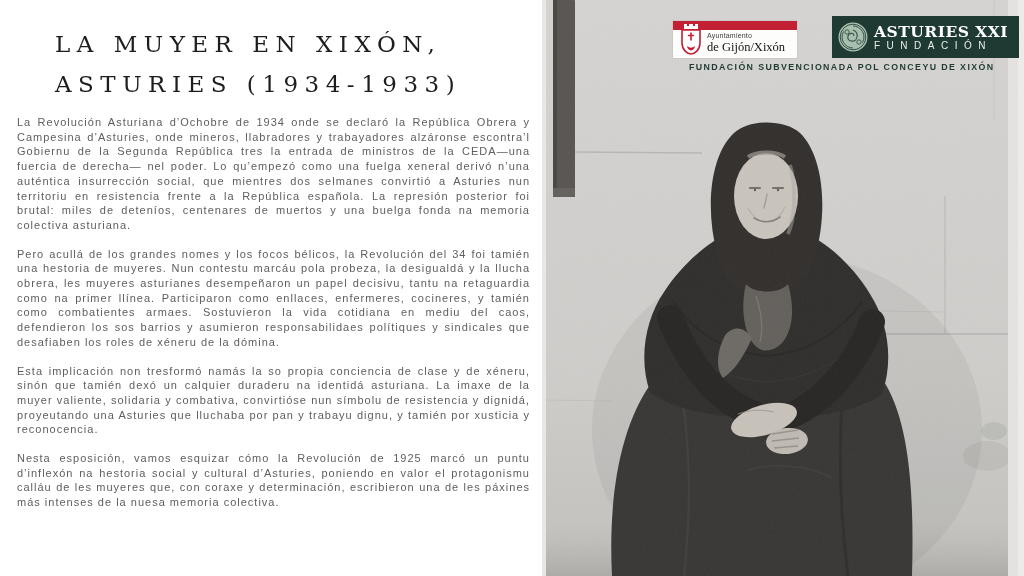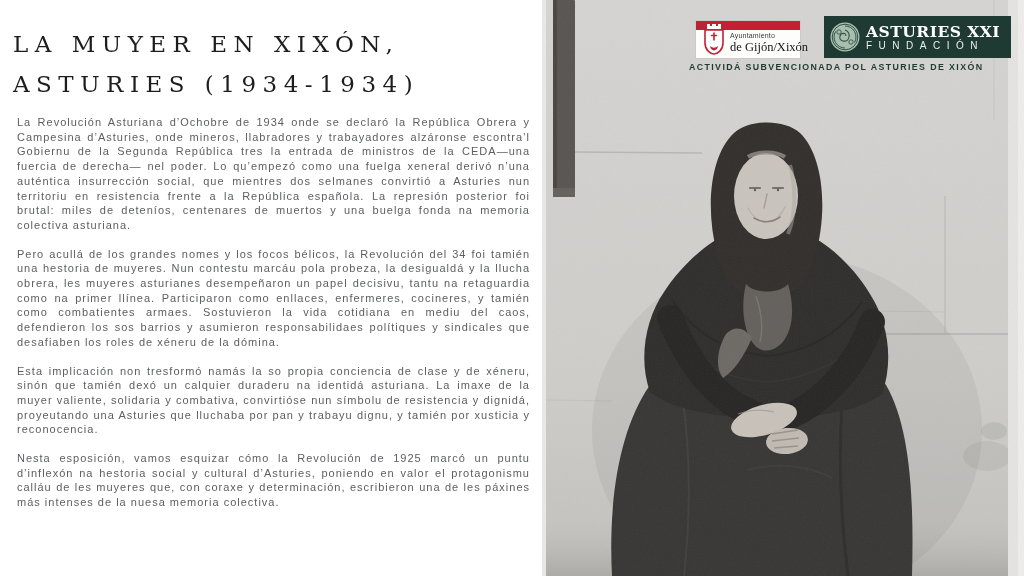--- a/index.html
+++ b/index.html
@@ -14,48 +14,48 @@
   .text-panel{position:absolute;left:13px;top:24px;width:517px;}
   h1.title{
     margin:0 0 11px 0;
     font-family:"DejaVu Serif", serif;
     font-weight:400;
     font-size:23px;
     line-height:40px;
     letter-spacing:6.5px;
     color:#1d1d1f;
   }
-  h1.title span{display:block;white-space:nowrap;}
+  h1.title span{display:block;white-space:nowrap;margin-left:42px;}
   p.body{
     margin:0 0 14px 4px;
     font-size:11px;
     line-height:14.7px;
     letter-spacing:1px;
     color:#5d5e60;
     text-align:justify;
   }
 
   
   .photo-panel{position:absolute;left:542px;top:0;width:482px;height:576px;}
   .photo-panel > svg.photo{position:absolute;inset:0;display:block;}
 
   
   .logo-ayto{
-    position:absolute;left:154px;top:21px;width:104px;height:37px;
+    position:absolute;left:131px;top:21px;width:124px;height:37px;
     background:#fdfdfc;box-shadow:0 0 0 0.5px rgba(0,0,0,0.08);
   }
   .logo-ayto .band{position:absolute;left:0;top:0;right:0;height:9px;background:#c22035;}
   .logo-ayto .coa{position:absolute;left:6px;top:2px;}
   .logo-ayto .ayto-text{position:absolute;left:34px;top:11px;width:88px;color:#222;}
   .logo-ayto .l1{font-size:7px;letter-spacing:0.2px;color:#3c3c3c;line-height:8px;}
   .logo-ayto .l2{font-family:"Liberation Serif", serif;font-size:12.5px;line-height:14px;color:#141414;white-space:nowrap;}
 
   
   .logo-axxi{
-    position:absolute;left:282px;top:16px;width:187px;height:42px;
+    position:absolute;left:290px;top:16px;width:187px;height:42px;
     background:#1f3a33;display:flex;align-items:center;box-sizing:border-box;padding-left:5px;
   }
   .logo-axxi .axxi-text{margin-left:5px;width:140px;color:#ffffff;}
   .logo-axxi .n{
     font-family:"DejaVu Serif", serif;font-weight:bold;
     font-size:15.5px;line-height:18px;letter-spacing:0.5px;white-space:nowrap;
   }
   .logo-axxi .s{
     font-size:10px;line-height:10px;letter-spacing:6.5px;color:#e9f1eb;white-space:nowrap;
   }
@@ -68,21 +68,21 @@
   }
 </style>
 </head>
 <body>
 
 <div class="canvas">
 
   <section class="text-panel">
     <h1 class="title">
       <span>LA MUYER EN XIXÓN,</span>
-      <span>ASTURIES (1934-1934)</span>
+      <span>ASTURIES (1934-1933)</span>
     </h1>
     <p class="body">La Revolución Asturiana d’Ochobre de 1934 onde se declaró la República Obrera y Campesina d’Asturies, onde mineros, llabradores y trabayadores alzáronse escontra’l Gobiernu de la Segunda República tres la entrada de ministros de la CEDA—una fuercia de derecha— nel poder. Lo qu’empezó como una fuelga xeneral derivó n’una auténtica insurrección social, que mientres dos selmanes convirtió a Asturies nun territoriu en resistencia frente a la República española. La represión posterior foi brutal: miles de deteníos, centenares de muertos y una buelga fonda na memoria colectiva asturiana.</p>
     <p class="body">Pero acullá de los grandes nomes y los focos bélicos, la Revolución del 34 foi tamién una hestoria de muyeres. Nun contestu marcáu pola probeza, la desigualdá y la llucha obrera, les muyeres asturianes desempeñaron un papel decisivu, tantu na retaguardia como na primer llínea. Participaron como enllaces, enfermeres, cocineres, y tamién como combatientes armaes. Sostuvieron la vida cotidiana en mediu del caos, defendieron los sos barrios y asumieron responsabilidaes polítiques y sindicales que desafiaben los roles de xéneru de la dómina.</p>
     <p class="body">Esta implicación non tresformó namás la so propia conciencia de clase y de xéneru, sinón que tamién dexó un calquier duraderu na identidá asturiana. La imaxe de la muyer valiente, solidaria y combativa, convirtióse nun símbolu de resistencia y dignidá, proyeutando una Asturies que lluchaba por pan y trabayu dignu, y tamién por xusticia y reconocencia.</p>
     <p class="body">Nesta esposición, vamos esquizar cómo la Revolución de 1925 marcó un puntu d’inflexón na hestoria social y cultural d’Asturies, poniendo en valor el protagonismu calláu de les muyeres que, con coraxe y determinación, escribieron una de les páxines más intenses de la nuesa memoria colectiva.</p>
   </section>
 
   <section class="photo-panel">
 
     <svg class="photo" width="482" height="576" viewBox="0 0 482 576" xmlns="http://www.w3.org/2000/svg">
@@ -199,16 +199,16 @@
         <path d="M16 9 q5 2 4 7 q-1 5 -6 4 q-4 -1 -3 -5 q0.8 -3 4 -2.6 q2.2 0.4 1.8 2.6" fill="none" stroke="#35524a" stroke-width="1.1"></path>
         <circle cx="10" cy="11" r="2.2" fill="none" stroke="#35524a" stroke-width="0.9"></circle>
         <circle cx="22" cy="21" r="2.2" fill="none" stroke="#35524a" stroke-width="0.9"></circle>
       </svg>
       <div class="axxi-text">
         <div class="n">ASTURIES XXI</div>
         <div class="s">FUNDACIÓN</div>
       </div>
     </div>
 
-    <div class="subvention">ACTIVIDÁ SUBVENCIONADA POL ASTURIES DE XIXÓN</div>
+    <div class="subvention">FUNDACIÓN SUBVENCIONADA POL CONCEYU DE XIXÓN</div>
 
   </section>
 </div>
 
 </body></html>

